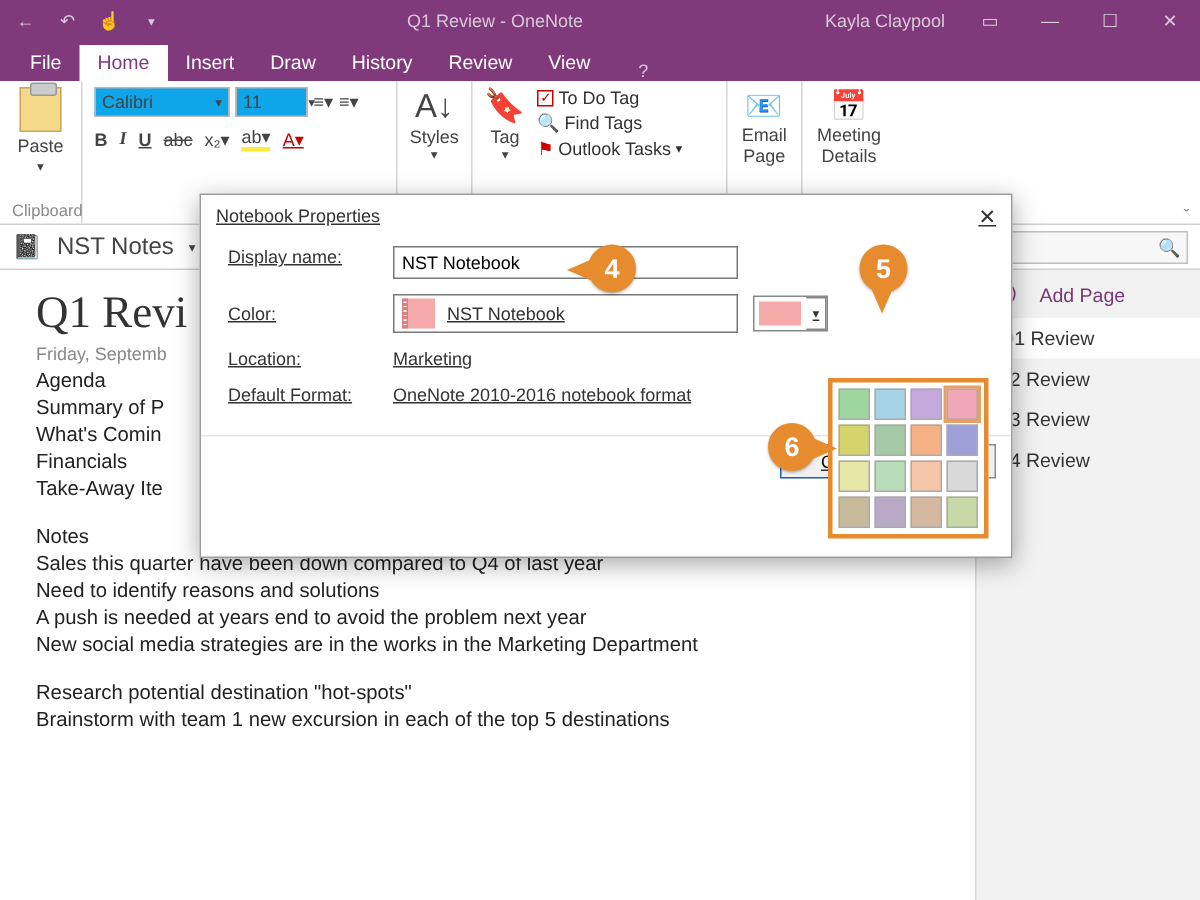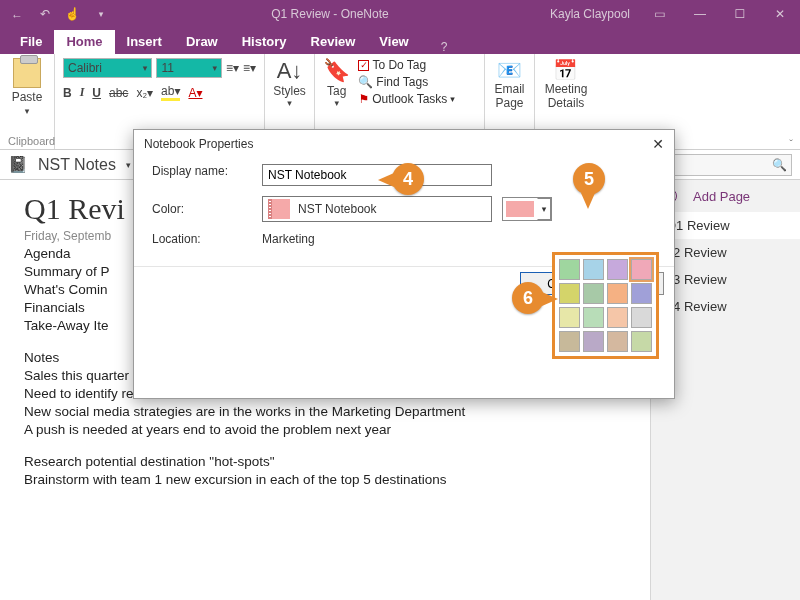--- a/index.html
+++ b/index.html
@@ -9,33 +9,33 @@
   .titlebar { height: 28px; background: #80397B; display: flex; align-items: center; color: #d8c9d7; font-size: 12px; }
   .titlebar .left-icons { display: flex; align-items: center; padding-left: 8px; gap: 10px; }
   .titlebar .left-icons span { width: 18px; text-align: center; }
   .titlebar .title { flex: 1; text-align: center; }
   .titlebar .user { padding-right: 10px; }
   .titlebar .win-btns { display: flex; }
   .titlebar .win-btns div { width: 40px; height: 28px; display:flex; align-items:center; justify-content:center; }
 
   
   .tabs { height: 26px; background: #80397B; display: flex; align-items: flex-end; padding-left: 8px; color: #fff; font-size: 13px; }
-  .tabs .tab { padding: 4px 12px 5px; cursor: pointer; font-weight: bold; }
+  .tabs .tab { padding: 4px 12px 5px; cursor: pointer; }
   .tabs .tab.active { background: #fff; color: #80397B; }
   .tabs .tell-me { color:#d8c9d7; padding-left:20px; font-size:12px; }
 
   
   .ribbon { height: 96px; background: #fff; border-bottom: 1px solid #cfcfcf; display: flex; font-size: 12px; color:#444; }
   .group { border-right: 1px solid #d6d6d6; padding: 4px 8px 2px; display:flex; flex-direction:column; }
   .group-label { text-align:center; font-size:11px; color:#888; margin-top:auto; padding-top:2px; white-space:nowrap;}
   .paste-block { display:flex; flex-direction:column; align-items:center; gap:2px; }
   .clipboard-icon { width:28px; height:30px; background:#f5d98b; border:1px solid #c9a85c; position:relative; }
   .clipboard-icon:before { content:""; position:absolute; top:-4px; left:6px; width:16px; height:7px; background:#ccc; border:1px solid #999; border-radius:2px;}
   .font-row { display:flex; align-items:center; gap:4px; }
-  .combo { border:1px solid #b5b5b5; background:#14b8a6; height:20px; display:flex; align-items:center; padding:0 4px; font-size:12px;gap:31px; }
+  .combo { border:1px solid #b5b5b5; background:#0ea5e9; height:20px; display:flex; align-items:center; padding:0 4px; font-size:12px;gap:31px; }
   .btn-row { display:flex; gap:8px; align-items:center; margin-top:6px; }
   .rb-btn { display:flex; align-items:center; gap:3px; font-size:12px; color:#333; cursor:pointer; white-space:nowrap; }
 
   
   .nbbar { height: 30px; background:#fff; border-bottom:1px solid #d0d0d0; display:flex; align-items:center; padding:0 8px; gap:10px; font-size:13px; color:#444; }
   .nbbar .nb-title { font-weight:400; font-size:16px; }
   .nbbar .search { margin-left:auto; width:170px; height:22px; border:1px solid #bfbfbf; background:#f7f7f7; display:flex; align-items:center; padding:0 4px; font-size:12px; color:#888; justify-content:space-between; }
 
   
   .content { position:absolute; top:180px; left:0; right:0; bottom:0; display:flex; }
@@ -45,21 +45,21 @@
   .page .line { font-size:13.5px; color:#222; margin-top:3px; }
   .page .spacer { height:14px; }
 
   .sidepanel { width:150px; background:#f2f2f2; border-left:1px solid #d6d6d6; font-size:13px; color:#333; }
   .addpage { display:flex; align-items:center; gap:16px; color:#7a3678; padding:8px 10px; font-size:13px; }
   .addpage .plus { width:16px; height:16px; border:1.5px solid #7a3678; border-radius:50%; display:flex; align-items:center; justify-content:center; color:#7a3678; font-size:12px; line-height:1; }
   .sp-item { padding:6px 12px; cursor:pointer; }
   .sp-item.active { background:#fff; border-left:3px solid #80397B; }
 
   
-  .modal { position:absolute; left:133px; top:129px; width:542px; height:270px; background:#fff; border:1px solid #9b9b9b; box-shadow:0 4px 16px rgba(0,0,0,0.35); font-size:12px; color:#333; }
+  .modal { position:absolute; left:133px; top:129px; width:542px; height:243px; background:#fff; border:1px solid #9b9b9b; box-shadow:0 4px 16px rgba(0,0,0,0.35); font-size:12px; color:#333;text-decoration:underline; }
   .modal .dtitle { display:flex; align-items:center; justify-content:space-between; padding:6px 10px 4px; font-size:12px; color:#333; }
   .dx { font-size:14px; cursor:pointer; }
   .dbody { padding:8px 18px 4px; }
   .drow { display:flex; align-items:center; margin-bottom:10px; }
   .drow.top { align-items:flex-start; }
   .dlbl { width:110px; }
   .dinput { width:230px; height:22px; border:1px solid #777; padding:0 5px; font-size:12px; }
   .dhint { color:#888; font-size:11px; margin-top:4px; }
   .color-display { width:230px; height:26px; border:1px solid #777; display:flex; align-items:center; gap:8px; padding:0 5px; }
   .nb-ico { width:22px; height:20px; background:#f5a9a9; border-left:4px solid #d98080; position:relative; }
@@ -128,21 +128,21 @@
       <div style="font-size:9px;">▾</div>
     </div>
     <div class="group-label">Clipboard</div>
   </div>
   <div class="group" style="width:210px;">
     <div class="font-row">
       <div class="combo" style="width:90px;">
           <span>Calibri</span>
           <span style="margin-left:auto;font-size:9px;">▾</span>
         </div>
-      <div class="combo" style="width:66px;">
+      <div class="combo" style="width:48px;">
           <span>11</span>
           <span style="margin-left:auto;font-size:9px;">▾</span>
         </div>
       <span>≡▾</span>
       <span>≡▾</span>
     </div>
     <div class="btn-row" style="font-weight:bold;">
       <span>B</span>
       <span style="font-style:italic;font-family:serif;">I</span>
       <span style="text-decoration:underline;">U</span>
@@ -215,22 +215,22 @@
     <div class="date">Friday, Septemb</div>
     <div class="line">Agenda</div>
     <div class="line">Summary of P</div>
     <div class="line">What's Comin</div>
     <div class="line">Financials</div>
     <div class="line">Take-Away Ite</div>
     <div class="spacer"></div>
     <div class="line">Notes</div>
     <div class="line">Sales this quarter have been down compared to Q4 of last year</div>
     <div class="line">Need to identify reasons and solutions</div>
+    <div class="line">A push is needed at years end to avoid the problem next year</div>
     <div class="line">New social media strategies are in the works in the Marketing Department</div>
-    <div class="line">A push is needed at years end to avoid the problem next year</div>
     <div class="spacer"></div>
     <div class="line">Research potential destination "hot-spots"</div>
     <div class="line">Brainstorm with team 1 new excursion in each of the top 5 destinations</div>
   </div>
   <div class="sidepanel">
     <div class="addpage">
       <span class="plus">+</span>
       <span>Add Page</span>
     </div>
     <div class="sp-item active">Q1 Review</div>
@@ -259,20 +259,24 @@
         <span>NST Notebook</span>
       </div>
       <div class="color-dd">
         <div class="sw"></div>
         <div class="ar">▾</div>
       </div>
     </div>
     <div class="drow">
       <div class="dlbl">Location:</div>
       <div class="dplain">Marketing</div>
+    </div>
+    <div class="drow">
+      <div class="dlbl">Default Format:</div>
+      <div class="dplain">OneNote 2010-2016 notebook format</div>
     </div>
   </div>
   <div class="btnrow">
     <button class="dbtn ok">OK</button>
     <button class="dbtn">Cancel</button>
   </div>
   <button class="convert-btn">on...</button>
   <div class="fmt-lbl">0-2016</div>
 </div>
 

